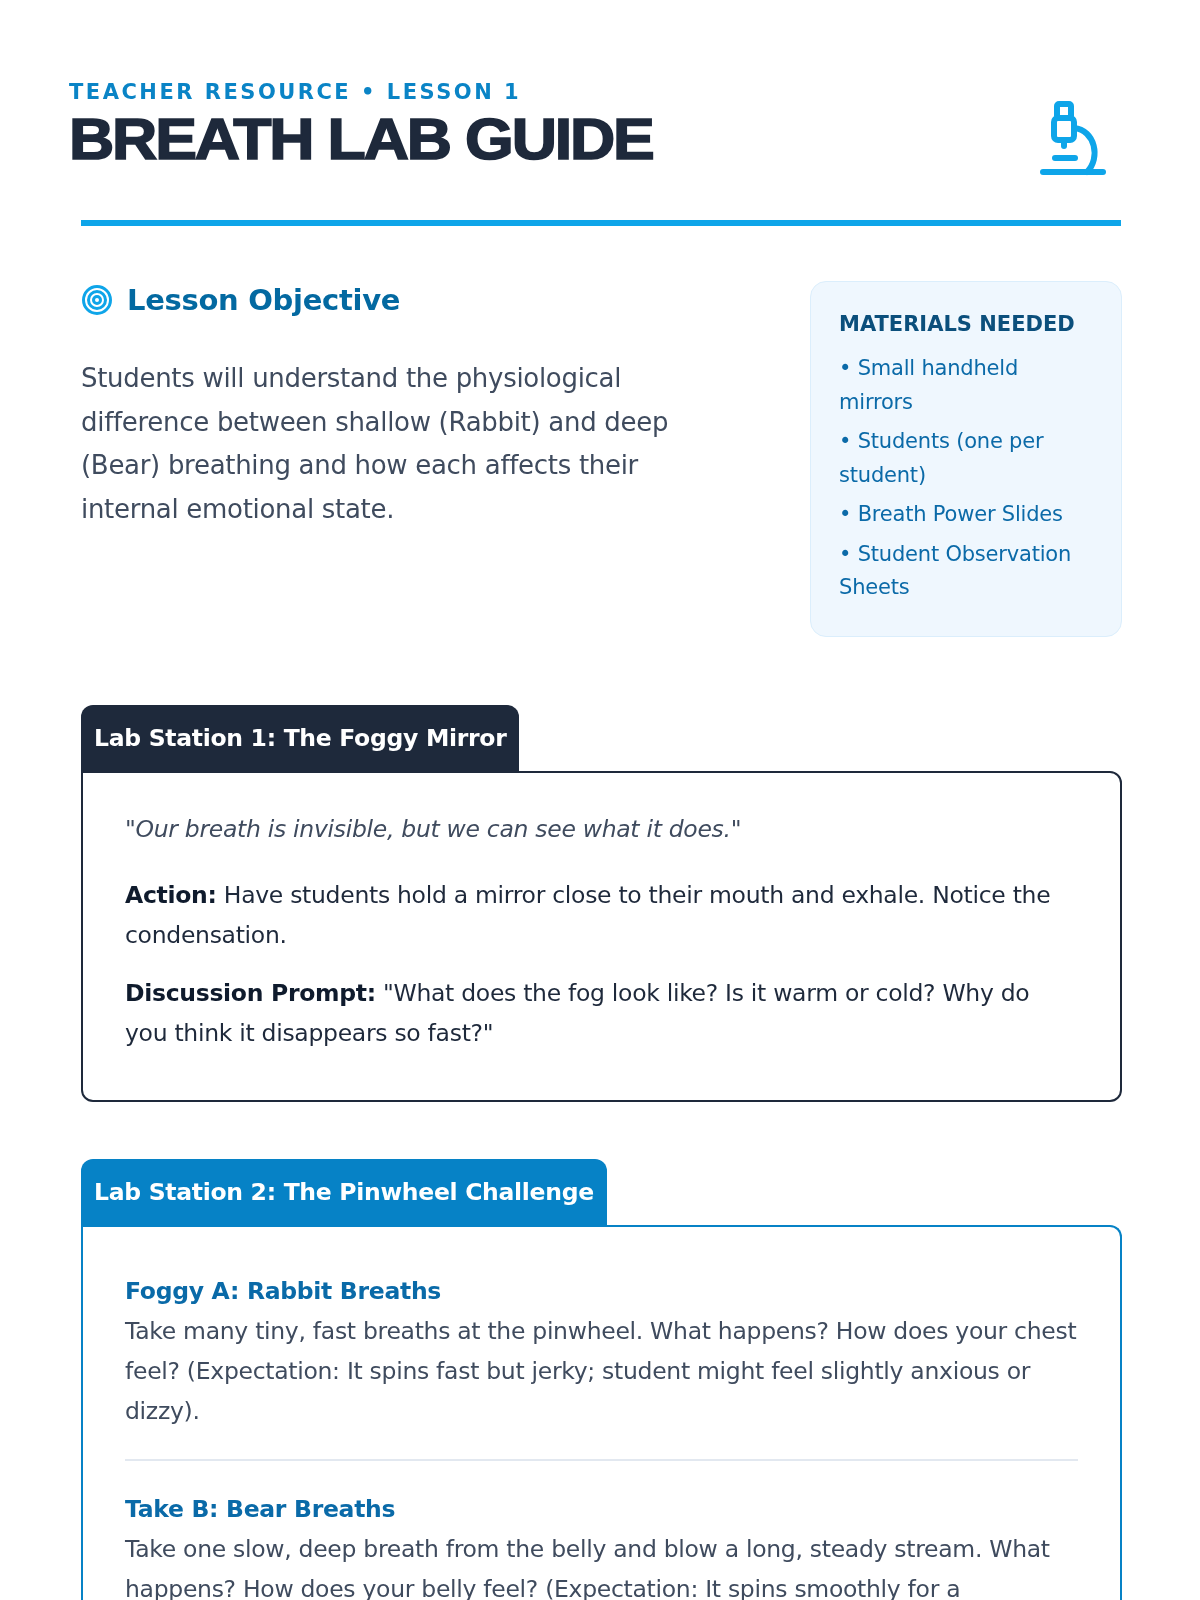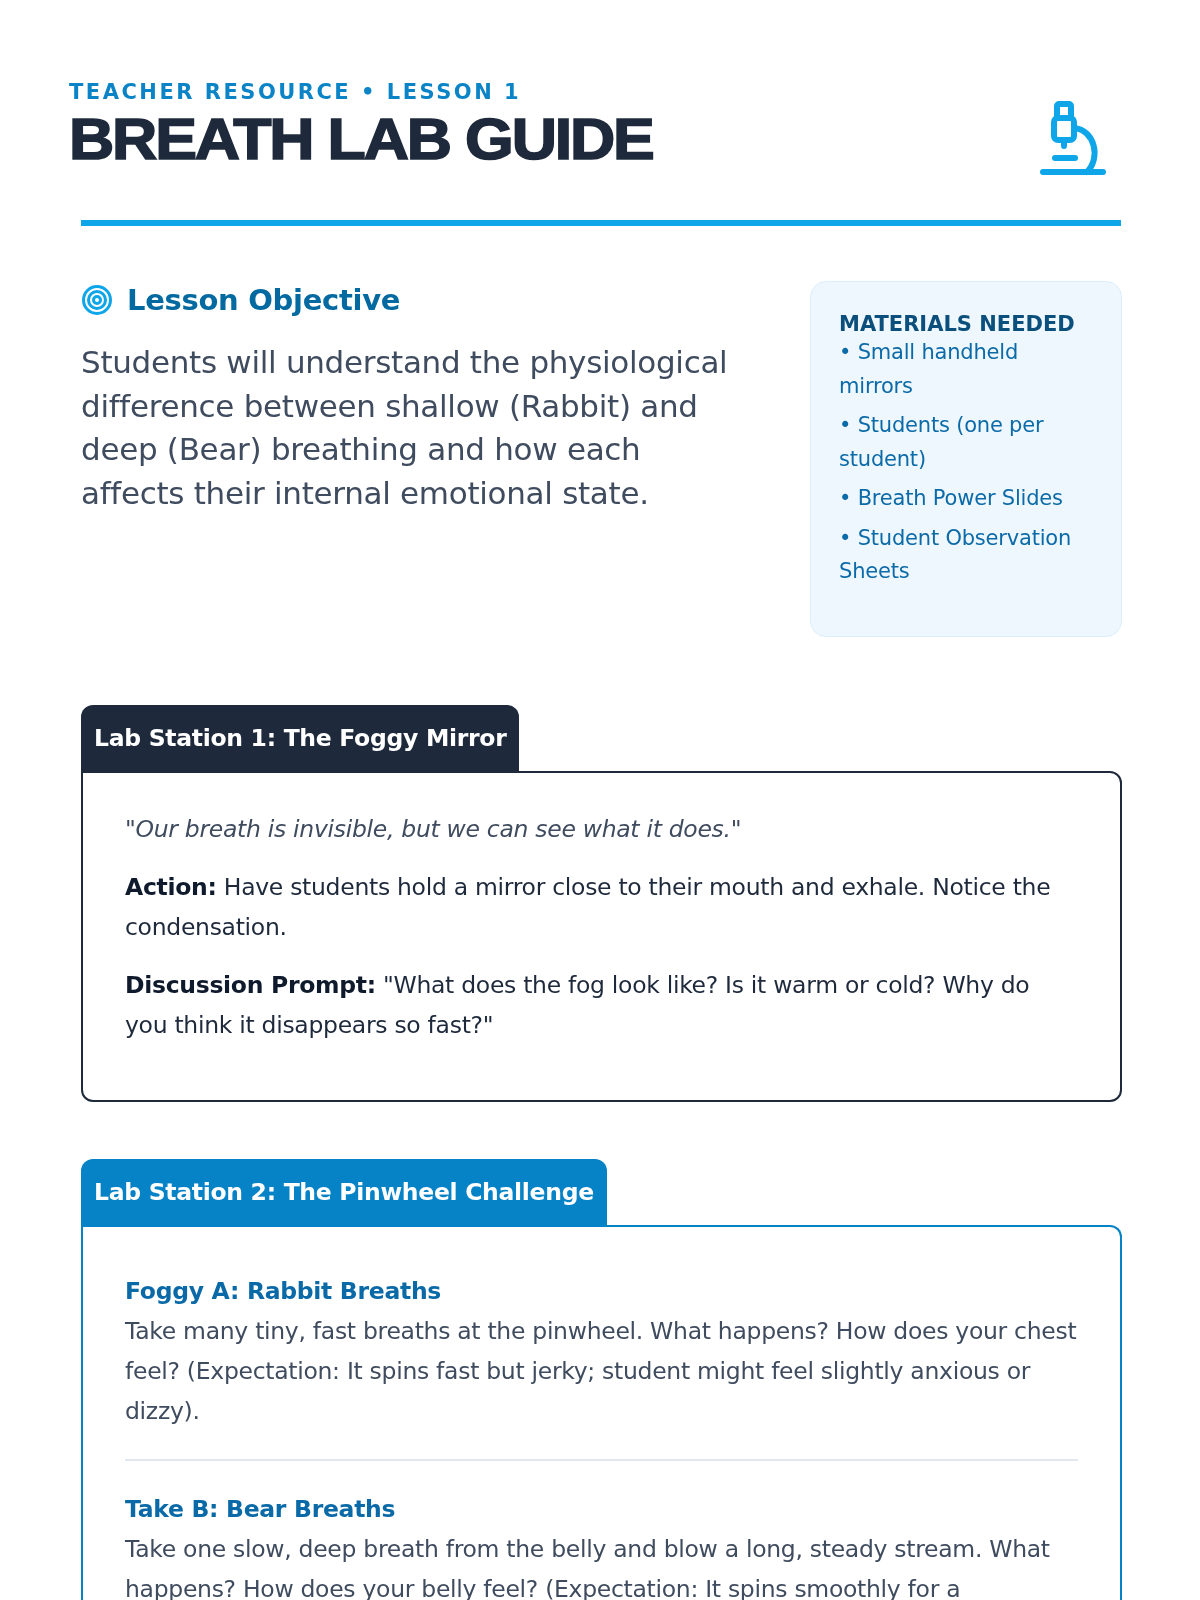--- a/index.html
+++ b/index.html
@@ -9,39 +9,39 @@
   .header { position: absolute; left: 69px; top: 80px; width: 1040px; }
   .eyebrow { font-family: "DejaVu Sans", sans-serif; font-size: 21px; letter-spacing: 2.5px; color: #0a84c6; font-weight: 600; }
   .title { font-family: "Liberation Sans", sans-serif; font-weight: 900; font-size: 58px; letter-spacing: -2px; color: #1e293b; margin-top: 6px; line-height: 1; -webkit-text-stroke: 1.6px #1e293b; transform: scaleX(1.08); transform-origin: left center; }
   .micro { position: absolute; right: 0; top: 20px; width: 72px; height: 80px; }
   .rule { position: absolute; left: 81px; top: 220px; width: 1040px; height: 6px; background: #0ea5e9; }
 
   .objective { position: absolute; left: 81px; top: 283px; width: 660px; }
   .obj-head { display: flex; align-items: center; gap: 14px; }
   .target { width: 32px; height: 32px; }
   .obj-title { font-size: 29px; font-weight: 700; color: #0369a1; font-family: "DejaVu Sans", sans-serif; letter-spacing: -0.3px; }
-  .obj-text { margin-top: 24px; font-size: 31px; line-height: 43.5px; color: #3f4b5e; letter-spacing: -0.3px; }
+  .obj-text { margin-top: 40px; font-size: 26px; line-height: 43.5px; color: #3f4b5e; letter-spacing: -0.3px; }
 
   .materials { position: absolute; left: 810px; top: 281px; width: 312px; height: 356px; background: #eff7fe; border: 1.5px solid #dbeefc; border-radius: 16px; padding: 30px 26px 16px 28px; }
   .mat-title { font-size: 21px; font-weight: 700; color: #0b4f7c; letter-spacing: 0px; }
-  .mat-list { list-style: none; }
+  .mat-list { list-style: none; margin-top: 16px; }
   .mat-list li { font-size: 21px; line-height: 33.5px; color: #0b6aa8; margin-bottom: 6px; letter-spacing: -0.2px; }
 
   .station { position: absolute; left: 81px; width: 1041px; }
   .station .tab { display: inline-block; height: 68px; padding: 0 13px; border-radius: 12px 12px 0 0; color: #ffffff; font-size: 23.5px; font-weight: 700; line-height: 66px; letter-spacing: -0.3px; }
   .station .box { border: 2.5px solid; border-radius: 0 12px 12px 12px; margin-top: -2px; padding: 40px 42px 40px 42px; }
   .s1 { top: 705px; }
   .s1 .tab { background: #1e293b; }
   .s1 .box { border-color: #1e293b; height: 331px; padding-top: 42px; }
   .s2 { top: 1159px; }
   .s2 .tab { background: #0682c6; }
   .s2 .box { border-color: #0682c6; height: 500px; padding-top: 44px; border-bottom: none; }
 
   .quote { font-style: italic; font-size: 23.5px; color: #3f4b5e; letter-spacing: -0.3px; }
-  .para { font-size: 23.5px; line-height: 40px; color: #1e293b; letter-spacing: -0.3px; margin-top: 24px; }
+  .para { font-size: 23.5px; line-height: 40px; color: #1e293b; letter-spacing: -0.3px; margin-top: 32px; }
   .para b { font-weight: 700; color: #0f1b2d; }
   .para + .para { margin-top: 18px; }
 
   .test-title { font-size: 23.5px; font-weight: 700; color: #0a6aa8; letter-spacing: -0.3px; line-height: 40px; }
   .test-text { font-size: 23.5px; line-height: 40px; color: #3f4b5e; letter-spacing: -0.3px; }
   .divider { height: 1.5px; background: #e2e8f0; margin: 28px 0 28px 0; }
 </style>
 </head>
 <body>
 

